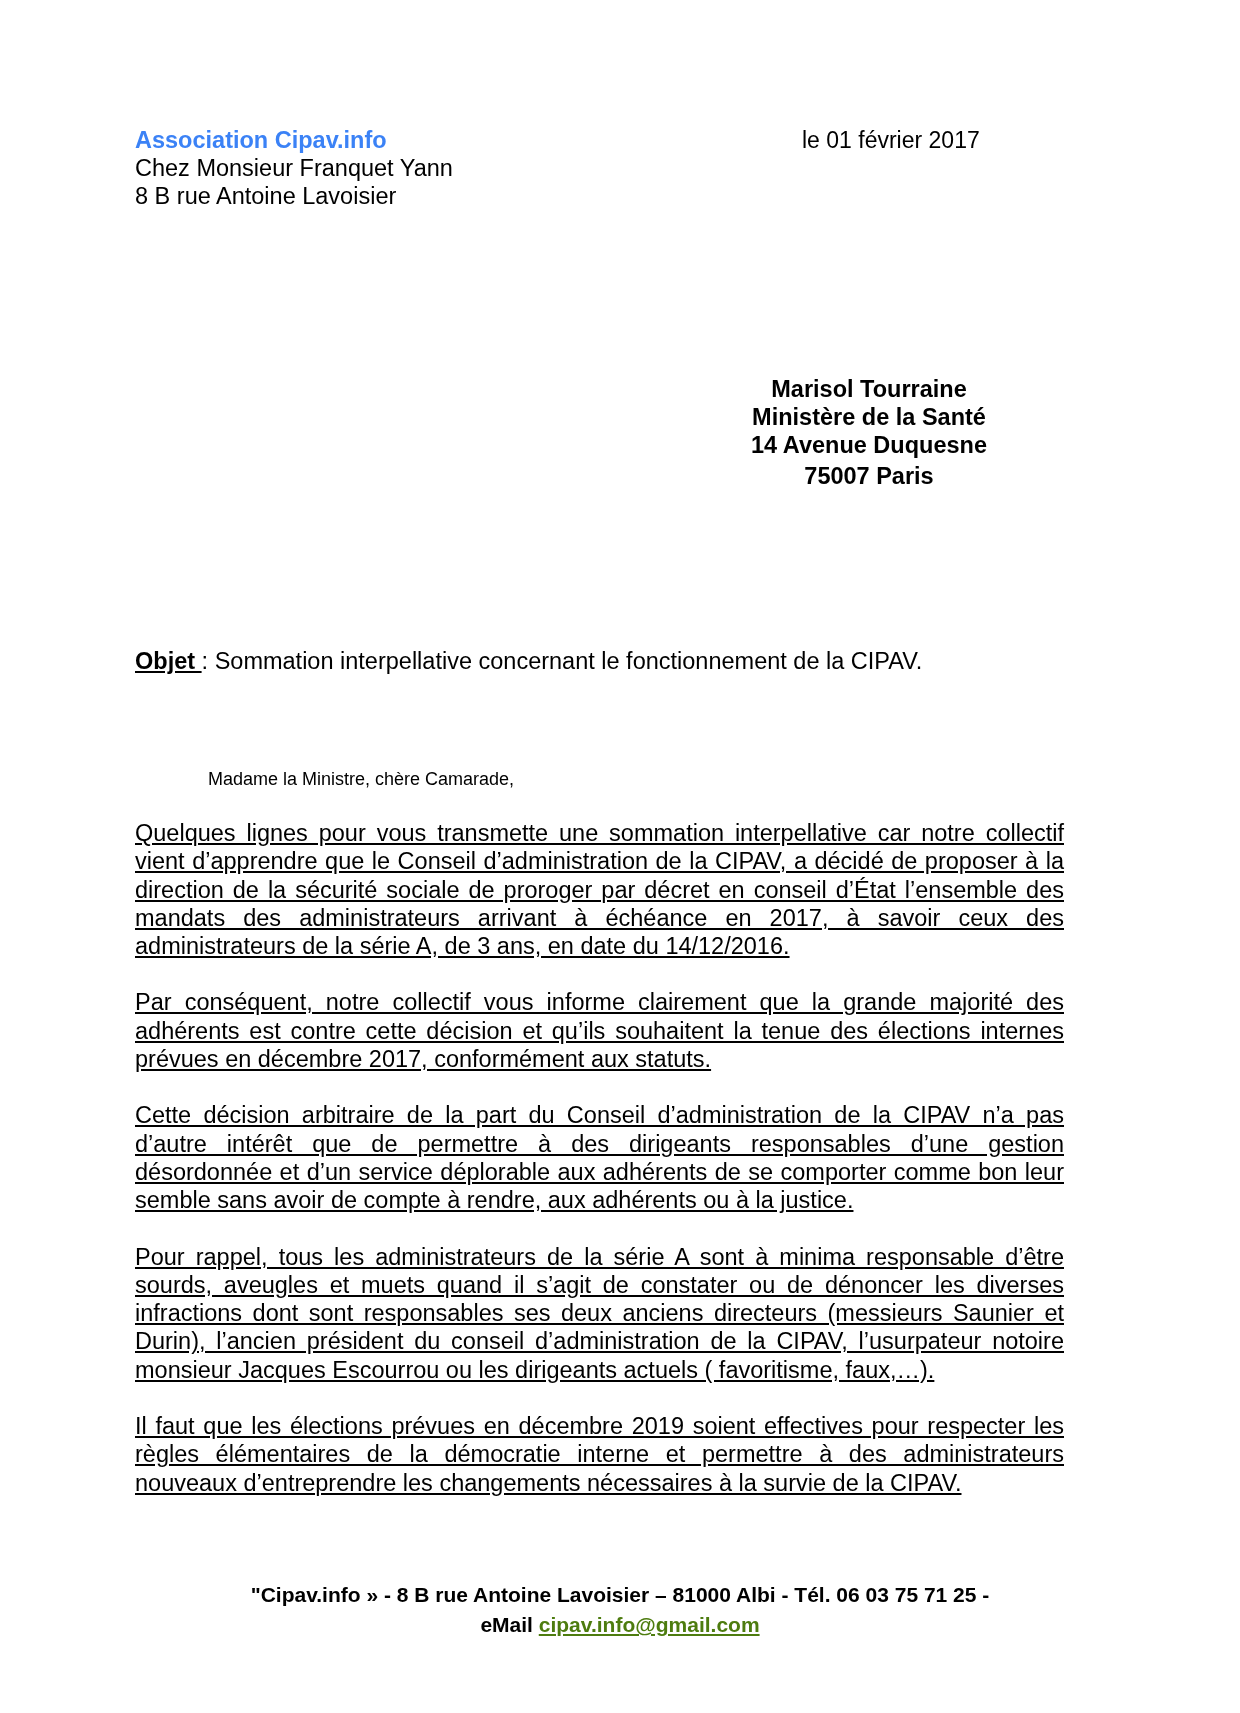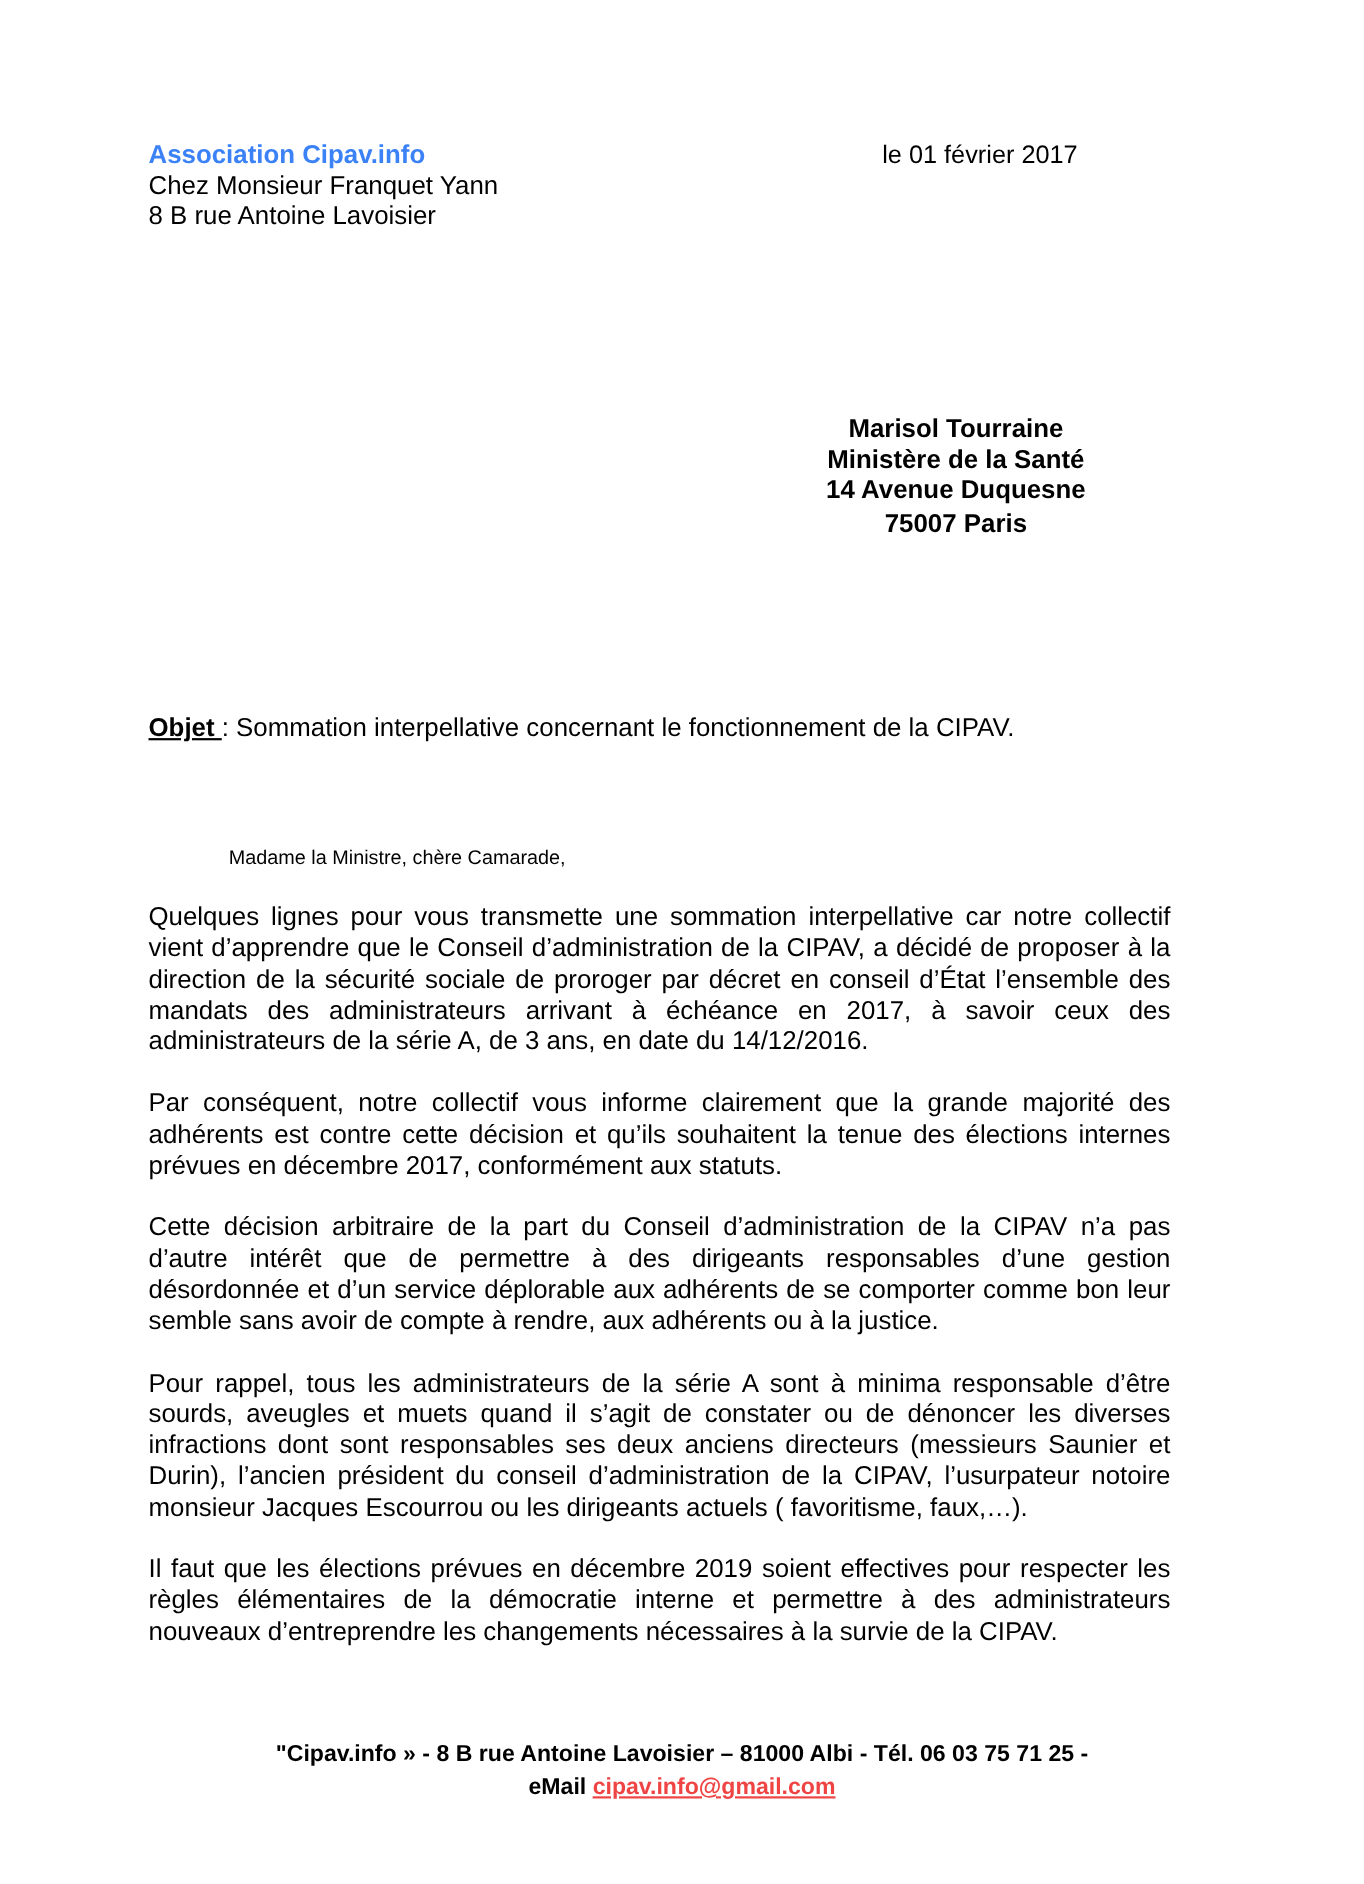--- a/index.html
+++ b/index.html
@@ -9,24 +9,24 @@
     .sender { left: 135px; top: 126px; font-size: 23.5px; line-height: 28px; }
     .sender .org { color: #3b82f6; font-weight: bold; }
     .date { left: 802px; top: 126px; font-size: 23px; line-height: 28px; }
     .recipient { left: 724px; top: 330px; width: 290px; text-align: center;
                  font-weight: bold; font-size: 23.5px; line-height: 28px; margin-top: 45px; }
     .recipient .last { margin-top: 3px; }
     .subject { left: 135px; top: 647px; font-size: 23.5px; line-height: 28px; }
     .subject .label { text-decoration: underline; font-weight: bold; }
     .salutation { left: 208px; top: 765px; font-size: 18px; line-height: 28px; }
     .body { left: 135px; top: 819px; width: 945px; font-size: 23.5px; line-height: 28.3px; }
-    .body p { margin: 0 16px 28px 0; text-align: justify; text-align-last: left; }
+    .body p { margin: 0 16px 28px 0; text-align: justify; text-align-last: left; text-decoration: underline; }
     .footer { left: 0; top: 1580px; width: 1240px; text-align: center;
               font-weight: bold; font-size: 21px; line-height: 30px; }
-    .footer a { color: #ef4444; text-decoration: underline; }
+    .footer a { color: #4d7c0f; text-decoration: underline; }
   </style>
 </head>
 <body>
 
 <div class="abs sender">
   <div class="org">Association Cipav.info</div>
   <div>Chez Monsieur Franquet Yann</div>
   <div>8 B rue Antoine Lavoisier</div>
 </div>
 

